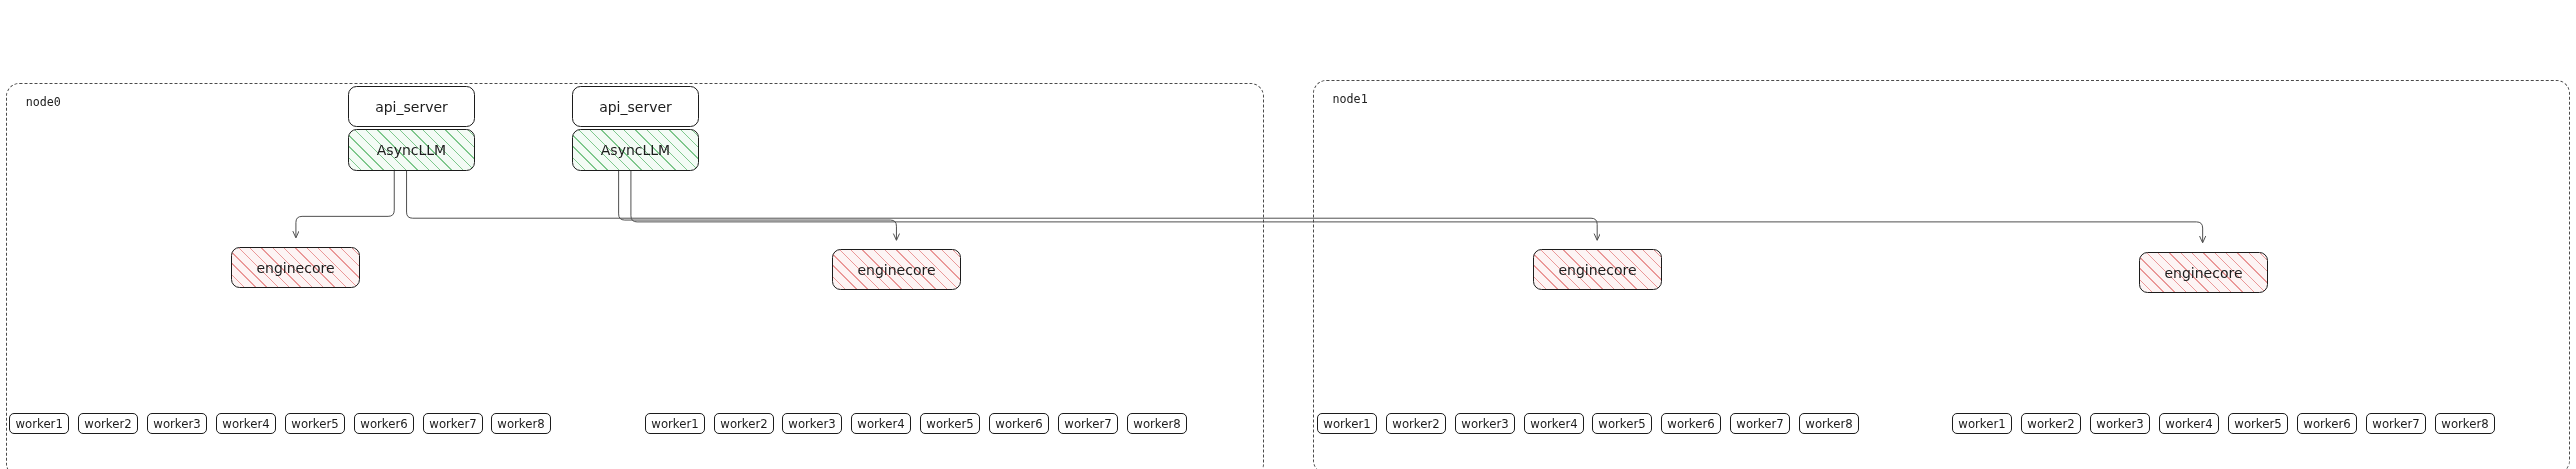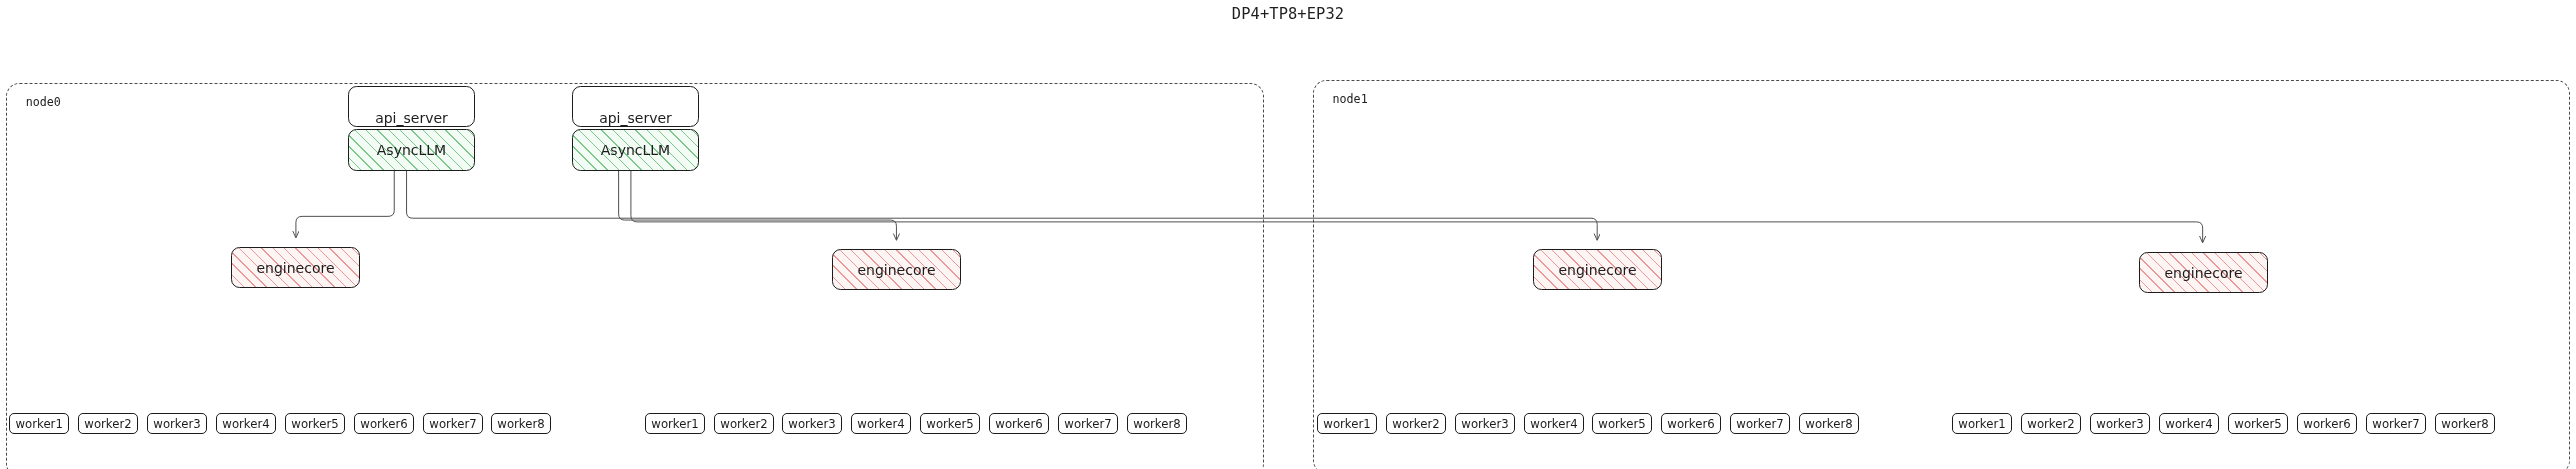--- a/index.html
+++ b/index.html
@@ -53,21 +53,20 @@
     align-items: center;
     justify-content: center;
     font-size: 14px;
     color: #1c1c1c;
     background: #ffffff;
     white-space: nowrap;
     overflow: hidden;
   }
   .box.plain {
     background: #ffffff;
-    align-items: flex-end;
   }
   .box.green {
     background-color: #f3fbf5;
     background-image: repeating-linear-gradient(
       45deg,
       rgba(106, 190, 122, 0.85) 0px,
       rgba(106, 190, 122, 0.85) 1px,
       rgba(0,0,0,0) 1px,
       rgba(0,0,0,0) 8px
     );
@@ -108,21 +107,20 @@
     width: 2576px;
     height: 469px;
     pointer-events: none;
   }
 </style>
 </head>
 <body>
 
 <div id="canvas">
 
-  <div id="title">DP4+TP8+EP32</div>
 
   <svg id="edges" viewBox="0 0 4188 763">
     <defs>
       <marker id="arrowhead" markerWidth="14" markerHeight="14" refX="11" refY="5" orient="auto" markerUnits="userSpaceOnUse">
         <path d="M1,0 L12,5 L1,10" fill="none" stroke="#4d4d4d" stroke-width="1.6"></path>
       </marker>
     </defs>
     <g id="edge-paths" fill="none" stroke="#4d4d4d" stroke-width="1.6">
         <path d="M 640 278 L 640 342 Q 640 352 630 352 L 490 352 Q 480 352 480 362 L 480 386" marker-end="url(#arrowhead)"></path>
         <path d="M 660 278 L 660 345 Q 660 355 670 355 L 2587 355 Q 2597 355 2597 365 L 2597 390" marker-end="url(#arrowhead)"></path>

